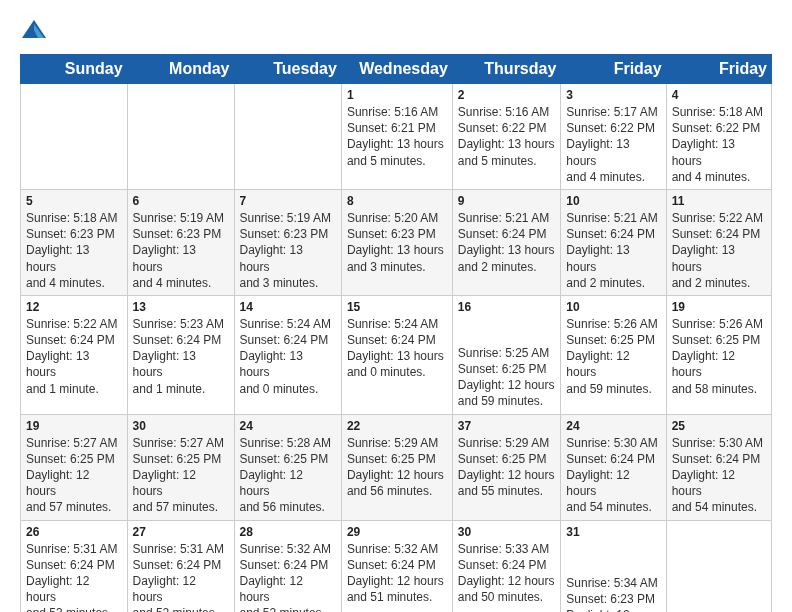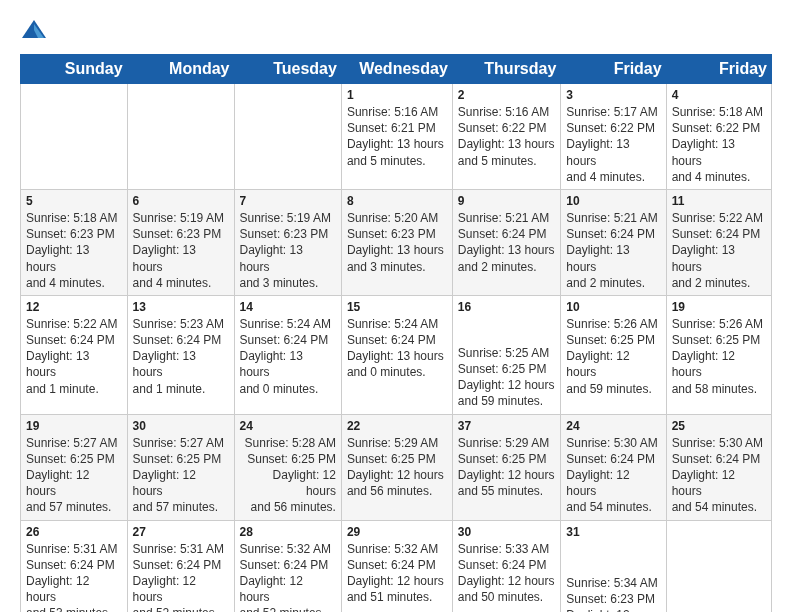--- a/index.html
+++ b/index.html
@@ -275,21 +275,21 @@
           </td>
           <td>
             <span class="day-number">30</span>
             <div class="day-info" style="white-space: pre-line;">Sunrise: 5:27 AM
 Sunset: 6:25 PM
 Daylight: 12 hours
 and 57 minutes.</div>
           </td>
           <td>
             <span class="day-number">24</span>
-            <div class="day-info" style="white-space: pre-line; text-align: right;">Sunrise: 5:28 AM
+            <div class="day-info" style="white-space: pre-line;">Sunrise: 5:28 AM
 Sunset: 6:25 PM
 Daylight: 12 hours
 and 56 minutes.</div>
           </td>
           <td>
             <span class="day-number">22</span>
             <div class="day-info" style="white-space: pre-line;">Sunrise: 5:29 AM
 Sunset: 6:25 PM
 Daylight: 12 hours
 and 56 minutes.</div>

